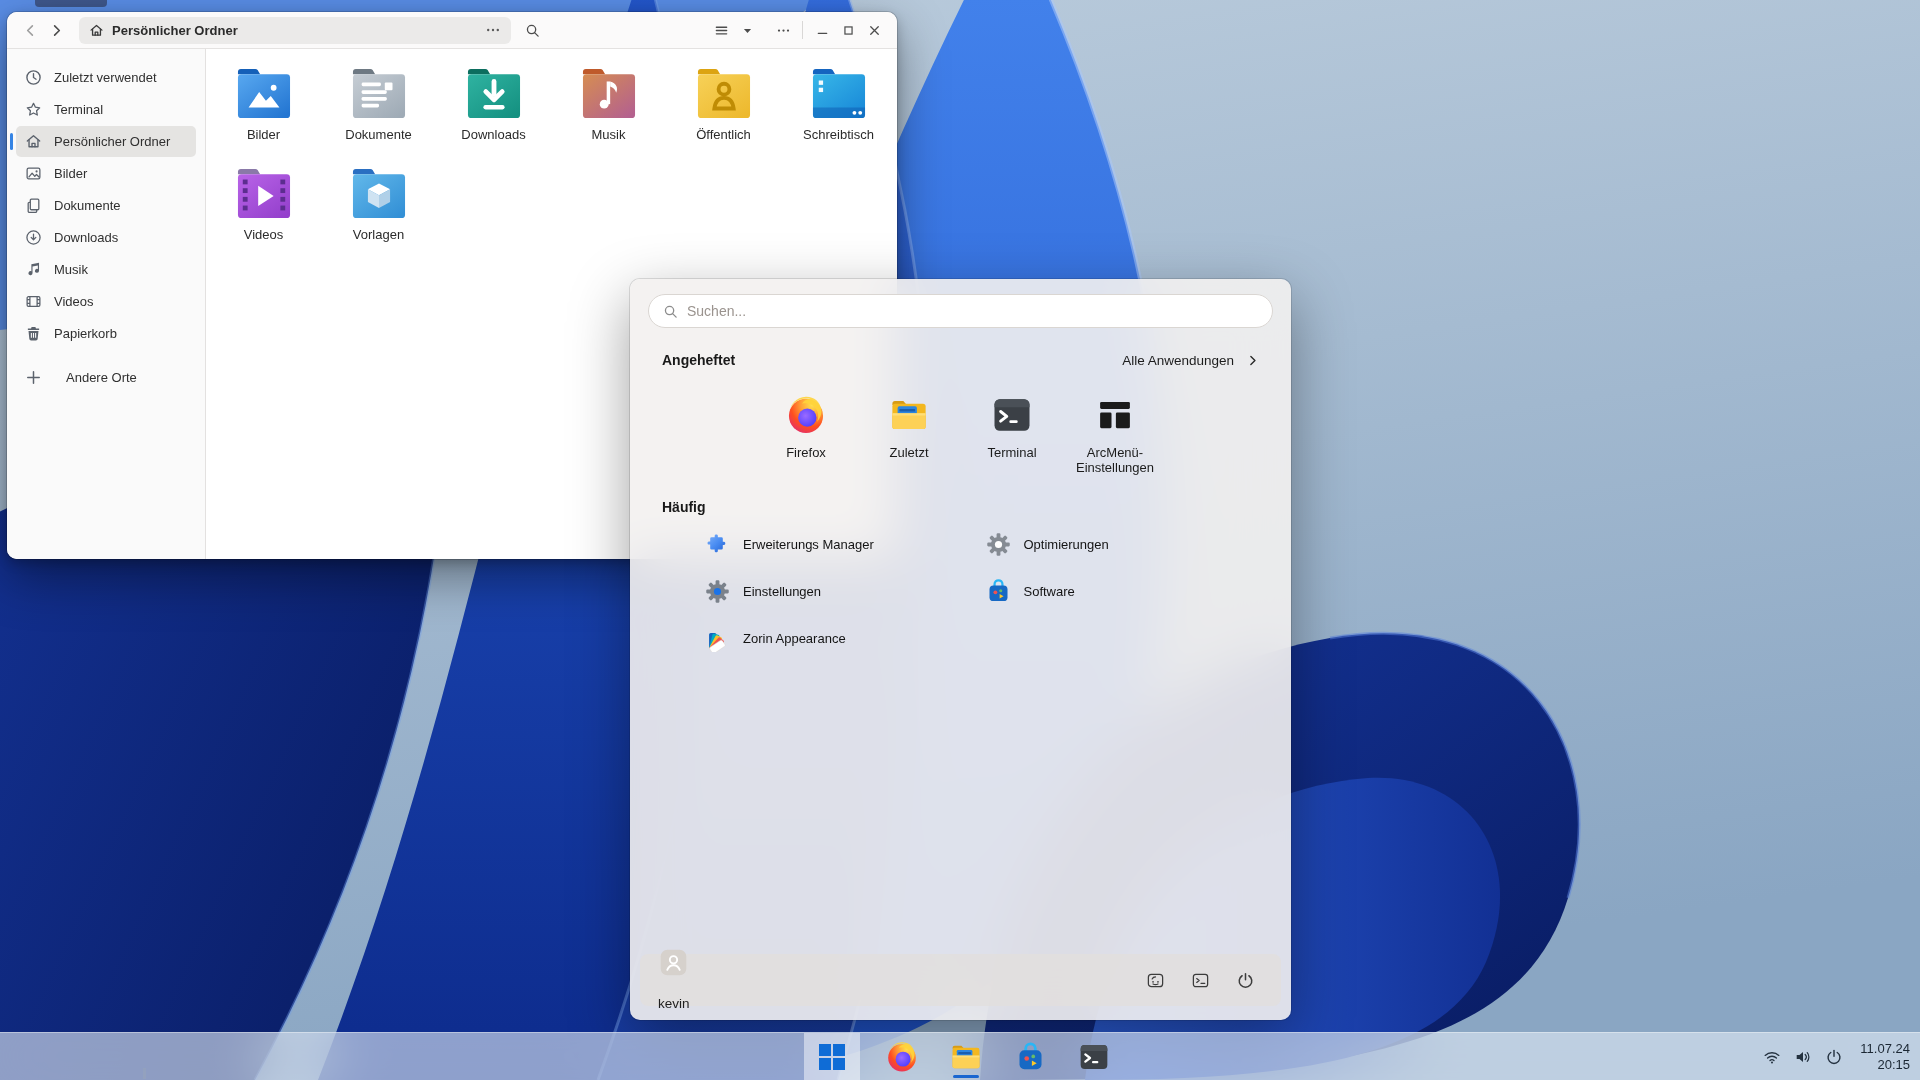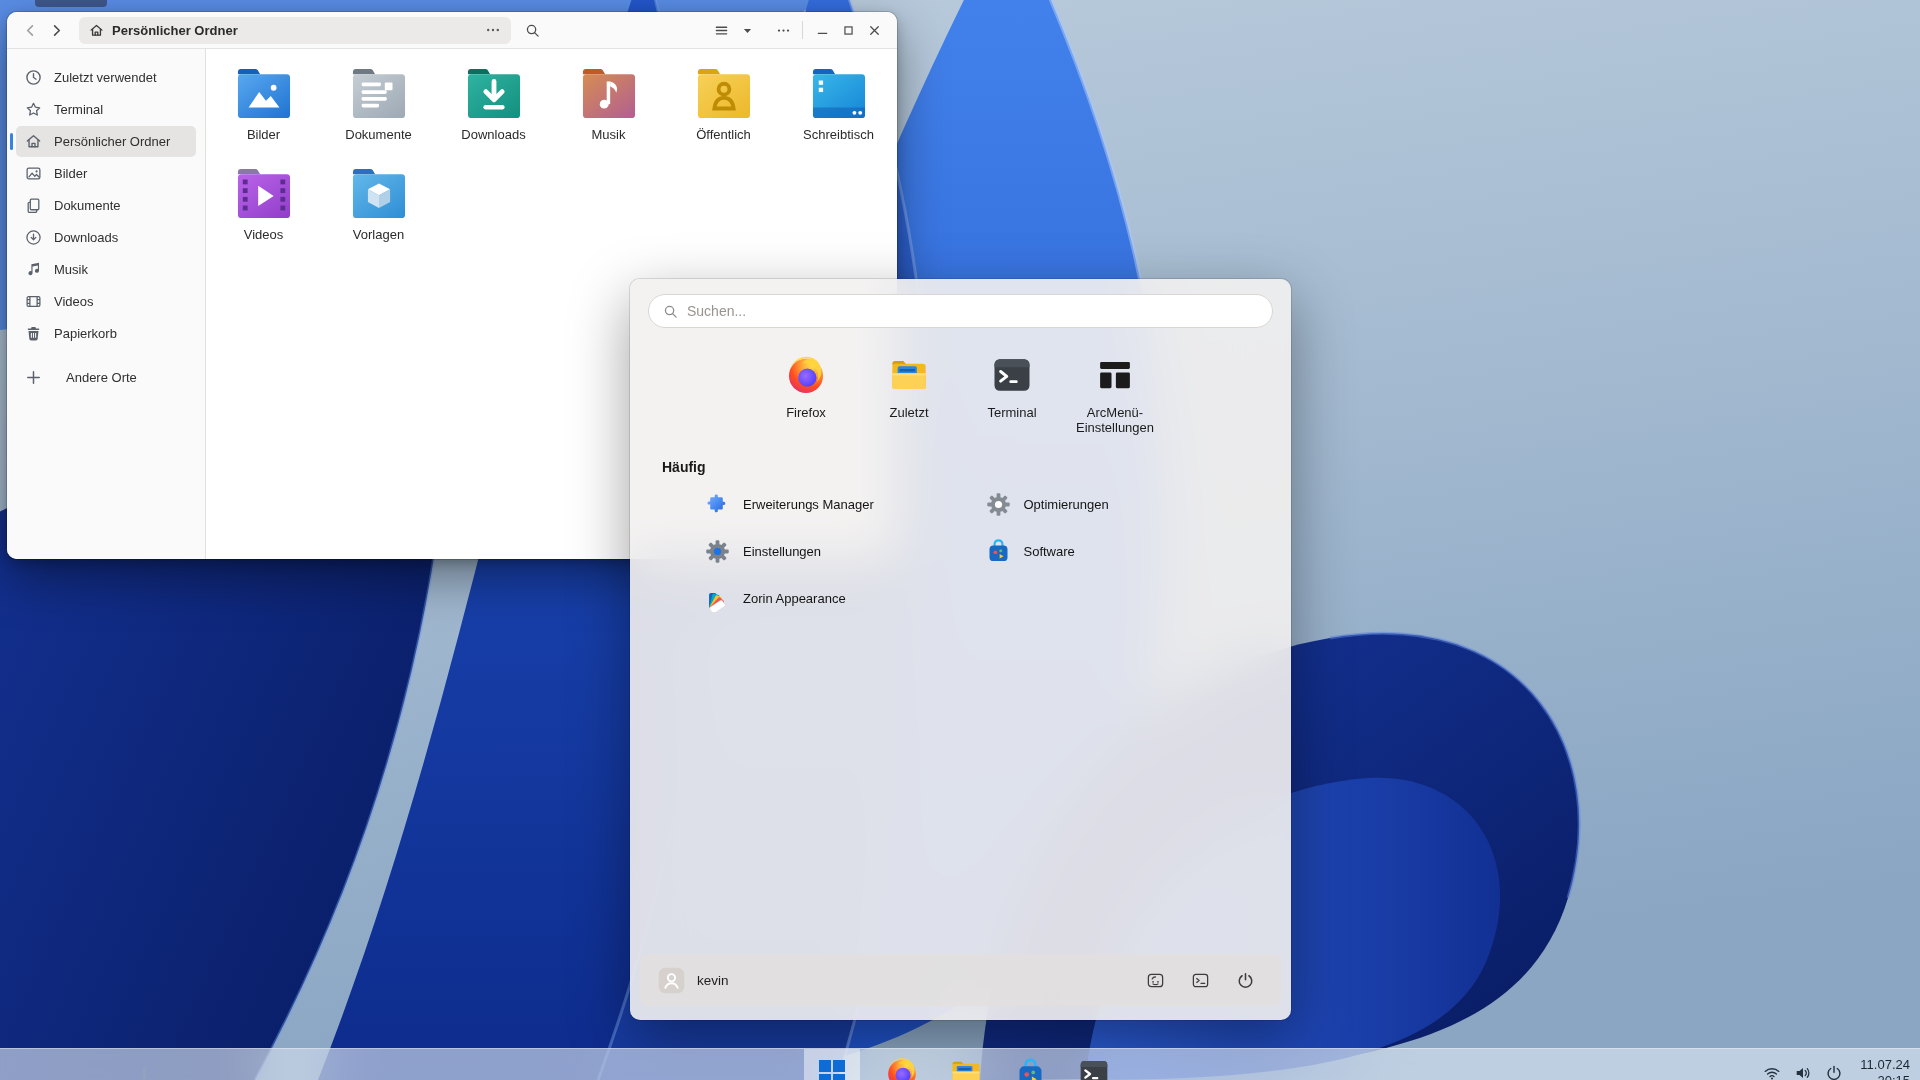--- a/index.html
+++ b/index.html
@@ -83,30 +83,30 @@
   .freq-header { margin:24px 14px 0 14px; flex:none; }
   .freq-grid { display:grid; grid-template-columns:1fr 1fr; margin:13px 24px 0 40px; row-gap:14px; flex:none; }
   .freq-item { display:flex; align-items:center; gap:12px; height:33px; padding-left:16px;
     font-size:13px; color:#141414; }
   .freq-icon { width:27px; height:27px; flex:none; }
   .freq-icon svg { width:100%; height:100%; display:block; }
 
   .menu-spacer { flex:1; }
   .menu-footer { height:52px; flex:none; margin:0 -8px 4px -8px; border-radius:8px;
     background:rgba(227,223,220,.78); display:flex; align-items:center; padding:0 26px 0 18px; }
-  .user-chip { display:flex; align-items:center; gap:12px; }
+  .user-chip { display:flex; align-items:center; gap:20px;flex-direction:column; }
   .avatar { width:27px; height:27px; }
   .avatar svg { width:100%; height:100%; display:block; }
   .user-name { font-size:13.5px; color:#1f1f1f; }
   .footer-btns { margin-left:auto; display:flex; gap:26px; align-items:center; }
   .footer-btn { width:19px; height:19px; color:#3c3c3c; }
   .footer-btn svg { width:100%; height:100%; display:block; }
 
   
-  .taskbar { position:absolute; left:0; right:0; bottom:0; height:32px;
+  .taskbar { position:absolute; left:0; right:0; bottom:0; height:48px;
     background:rgba(223,232,243,.62); backdrop-filter:blur(30px);
     border-top:1px solid rgba(255,255,255,.38); }
   .tb-items { position:absolute; left:50%; top:0; transform:translateX(-50%); height:48px;
     display:flex; align-items:center; gap:20px; }
   .tb-btn { width:44px; height:44px; border-radius:5px; display:flex; align-items:center;
     justify-content:center; position:relative; }
   .tb-btn.active { width:56px; height:48px; border-radius:0; background:rgba(255,255,255,.48); }
   .tb-icon { display:block; }
   .tb-icon svg { width:100%; height:100%; display:block; }
   .run-dot { position:absolute; bottom:1px; left:50%; transform:translateX(-50%);
@@ -492,20 +492,31 @@
   <div class="menu-search">
     <span class="ms-icon">
       <svg viewBox="0 0 16 16" fill="none" stroke="currentColor" stroke-width="1.4" stroke-linecap="round">
           <circle cx="7" cy="7" r="4.4"></circle>
           <path d="M10.5 10.5L14 14"></path>
         </svg>
     </span>
     <input type="text" readonly="" placeholder="Suchen..." style="">
   </div>
 
+  <div class="menu-section-row">
+    <span class="menu-h">Angeheftet</span>
+    <span class="all-apps">
+      <span>Alle Anwendungen</span>
+      <span class="chev">
+        <svg viewBox="0 0 16 16" fill="none" stroke="currentColor" stroke-width="1.7" stroke-linecap="round" stroke-linejoin="round">
+            <path d="M6 3l5 5-5 5"></path>
+          </svg>
+      </span>
+    </span>
+  </div>
 
   <div class="pinned-row" id="pinned-row">
       <div class="pinned-item">
         <span class="pinned-icon">
           <svg viewBox="0 0 48 48">
             <defs>
               <radialGradient id="ffo" cx="0.68" cy="0.18" r="1.1">
                 <stop offset="0" stop-color="#ffe14d"></stop>
                 <stop offset="0.3" stop-color="#ffa036"></stop>
                 <stop offset="0.57" stop-color="#ff4f1f"></stop>

